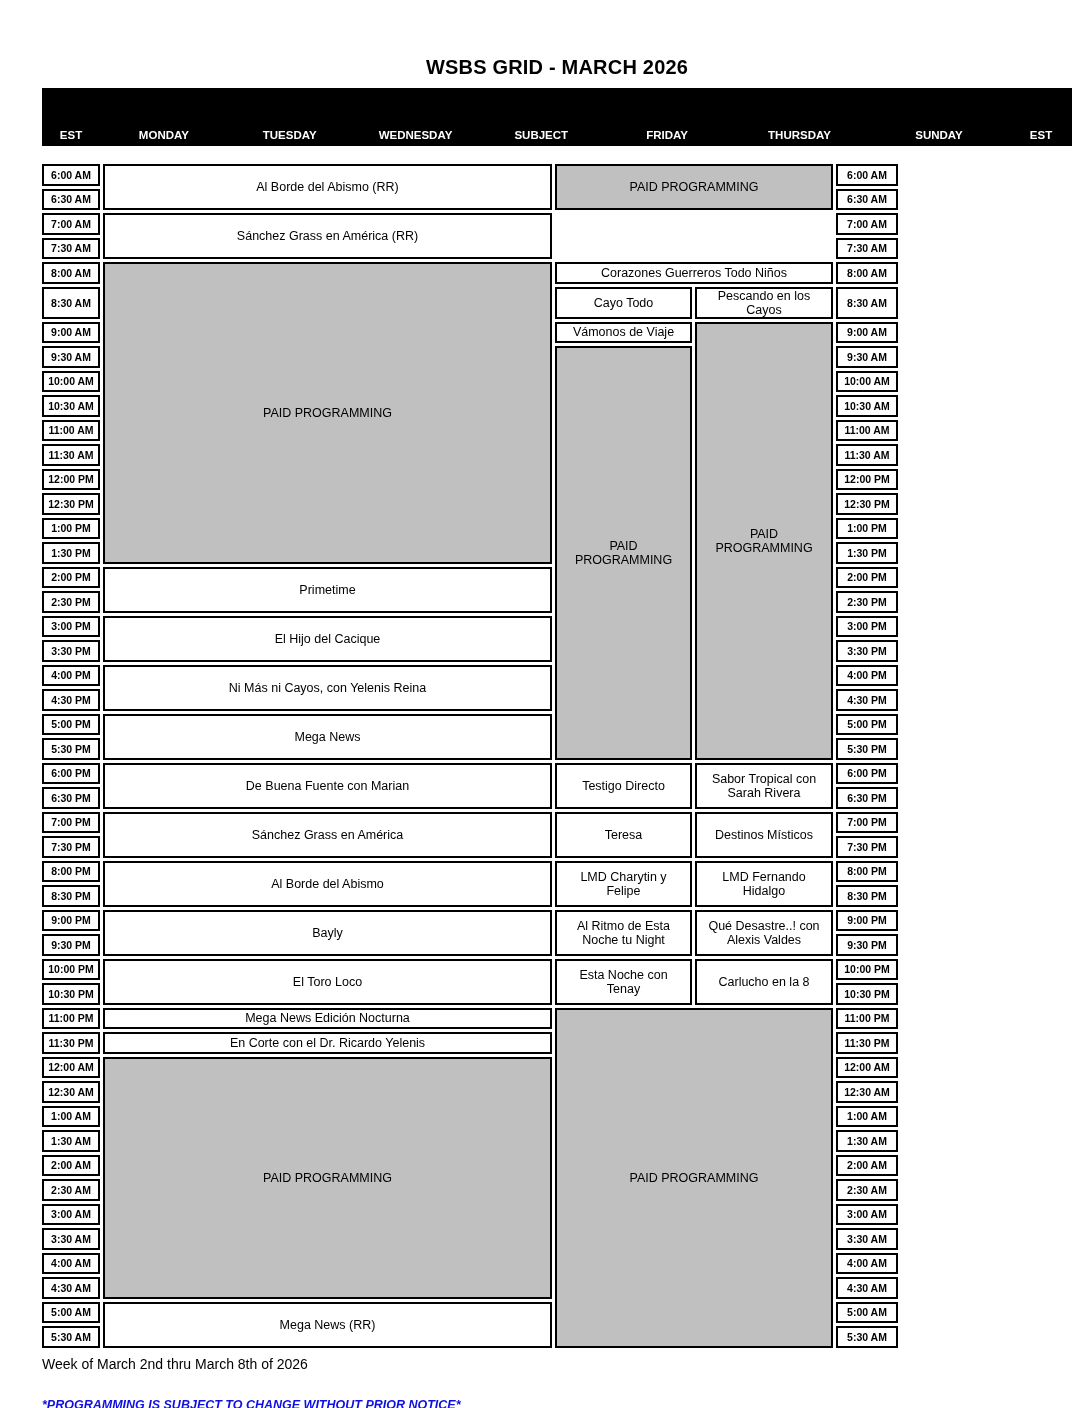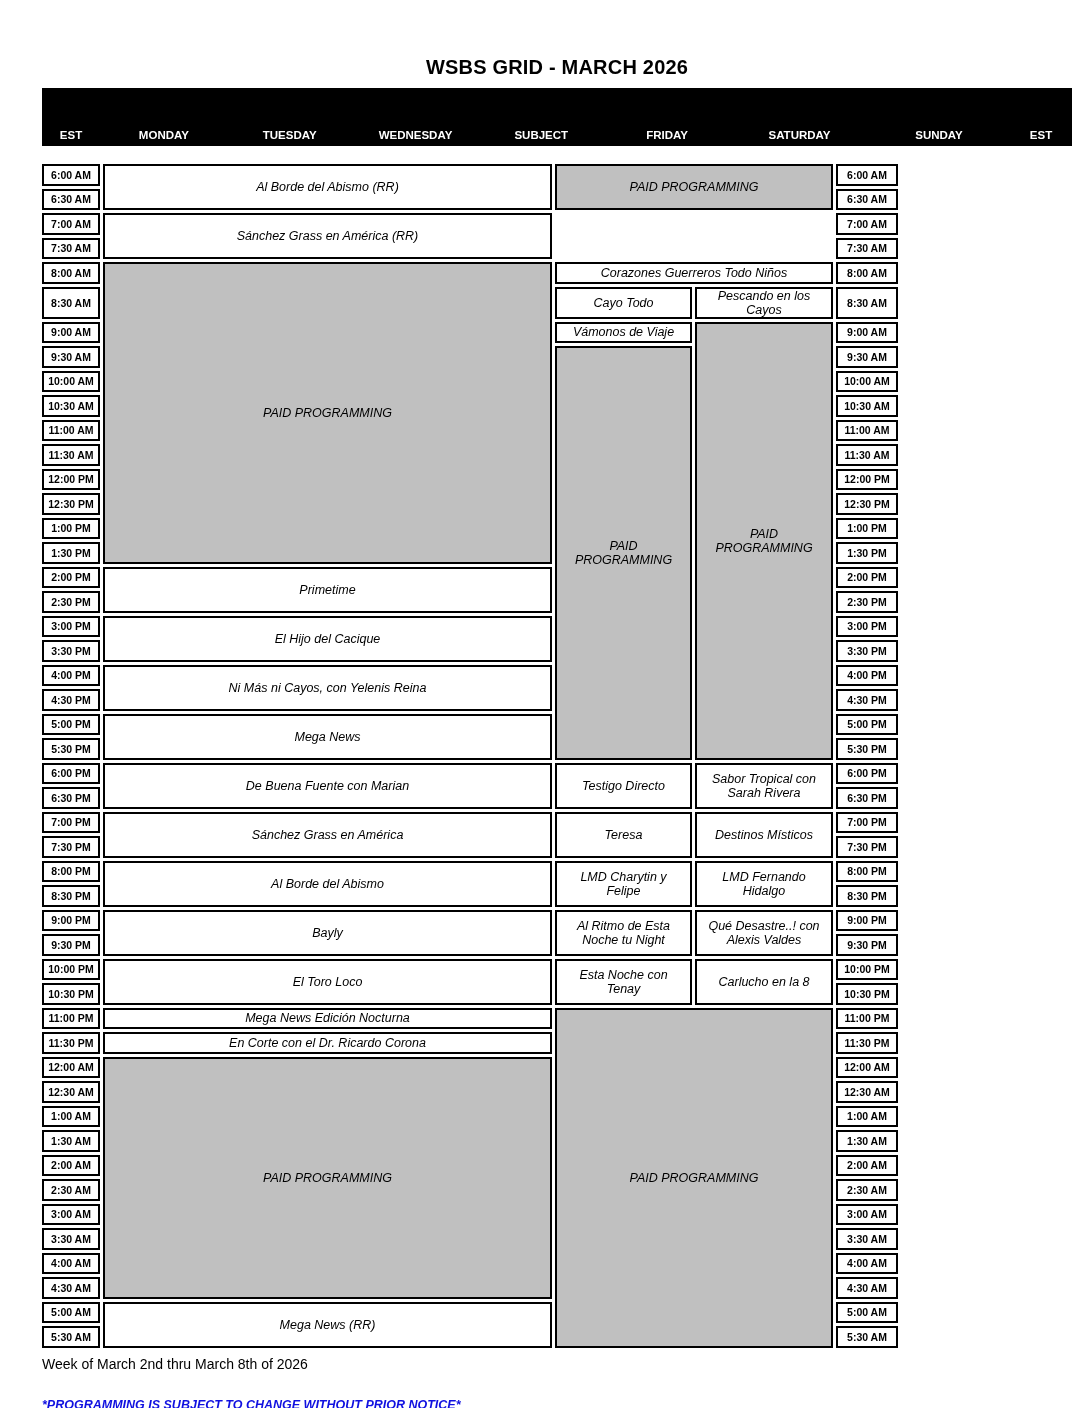--- a/index.html
+++ b/index.html
@@ -57,21 +57,20 @@
     justify-content: center;
     text-align: center;
     overflow: hidden;
   }
   .time {
     font-weight: bold;
     font-size: 10.5px;
     white-space: nowrap;
   }
   .prog {
-    font-style: italic;
     font-size: 12.5px;
     line-height: 1.12;
     padding: 0 11px;
   }
   .paid { background: var(--paid-gray, #C0C0C0); }
 
   .week-note {
     margin-top: 8px;
     font-size: 14px;
   }
@@ -90,21 +89,21 @@
 
   <div class="title">WSBS GRID - MARCH 2026</div>
 
   <div class="header-bar">
     <span class="hcol">EST</span>
     <span class="hcol">MONDAY</span>
     <span class="hcol">TUESDAY</span>
     <span class="hcol">WEDNESDAY</span>
     <span class="hcol">SUBJECT</span>
     <span class="hcol">FRIDAY</span>
-    <span class="hcol">SATURDAY</span>
+    <span class="hcol">THURSDAY</span>
     <span class="hcol">SUNDAY</span>
     <span class="hcol">EST</span>
   </div>
 
   <div class="grid" id="grid">
       <div class="cell time" style="grid-area: 1 / 1;">6:00 AM</div>
       <div class="cell time" style="grid-area: 1 / 9;">6:00 AM</div>
       <div class="cell time" style="grid-area: 2 / 1;">6:30 AM</div>
       <div class="cell time" style="grid-area: 2 / 9;">6:30 AM</div>
       <div class="cell time" style="grid-area: 3 / 1;">7:00 AM</div>
@@ -205,21 +204,21 @@
       <div class="cell prog" style="grid-area: 17 / 2 / span 2 / 7;">Primetime</div>
       <div class="cell prog" style="grid-area: 19 / 2 / span 2 / 7;">El Hijo del Cacique</div>
       <div class="cell prog" style="grid-area: 21 / 2 / span 2 / 7;">Ni Más ni Cayos, con Yelenis Reina</div>
       <div class="cell prog" style="grid-area: 23 / 2 / span 2 / 7;">Mega News</div>
       <div class="cell prog" style="grid-area: 25 / 2 / span 2 / 7;">De Buena Fuente con Marian</div>
       <div class="cell prog" style="grid-area: 29 / 2 / span 2 / 7;">Al Borde del Abismo</div>
       <div class="cell prog" style="grid-area: 27 / 2 / span 2 / 7;">Sánchez Grass en América</div>
       <div class="cell prog" style="grid-area: 31 / 2 / span 2 / 7;">Bayly</div>
       <div class="cell prog" style="grid-area: 33 / 2 / span 2 / 7;">El Toro Loco</div>
       <div class="cell prog" style="grid-area: 35 / 2 / span 1 / 7;">Mega News Edición Nocturna</div>
-      <div class="cell prog" style="grid-area: 36 / 2 / span 1 / 7;">En Corte con el Dr. Ricardo Corona</div>
+      <div class="cell prog" style="grid-area: 36 / 2 / span 1 / 7;">En Corte con el Dr. Ricardo Yelenis</div>
       <div class="cell prog paid" style="grid-area: 37 / 2 / span 10 / 7;">PAID PROGRAMMING</div>
       <div class="cell prog" style="grid-area: 47 / 2 / span 2 / 7;">Mega News (RR)</div>
       <div class="cell prog paid" style="grid-area: 1 / 7 / span 2 / 9;">PAID PROGRAMMING</div>
       <div class="cell prog" style="grid-area: 5 / 7 / span 1 / 9;">Corazones Guerreros Todo Niños</div>
       <div class="cell prog paid" style="grid-area: 35 / 7 / span 14 / 9;">PAID PROGRAMMING</div>
       <div class="cell prog" style="grid-area: 6 / 7 / span 1 / 8;">Cayo Todo</div>
       <div class="cell prog" style="grid-area: 7 / 7 / span 1 / 8;">Vámonos de Viaje</div>
       <div class="cell prog paid" style="grid-area: 8 / 7 / span 17 / 8;">PAID PROGRAMMING</div>
       <div class="cell prog" style="grid-area: 25 / 7 / span 2 / 8;">Testigo Directo</div>
       <div class="cell prog" style="grid-area: 27 / 7 / span 2 / 8;">Teresa</div>

